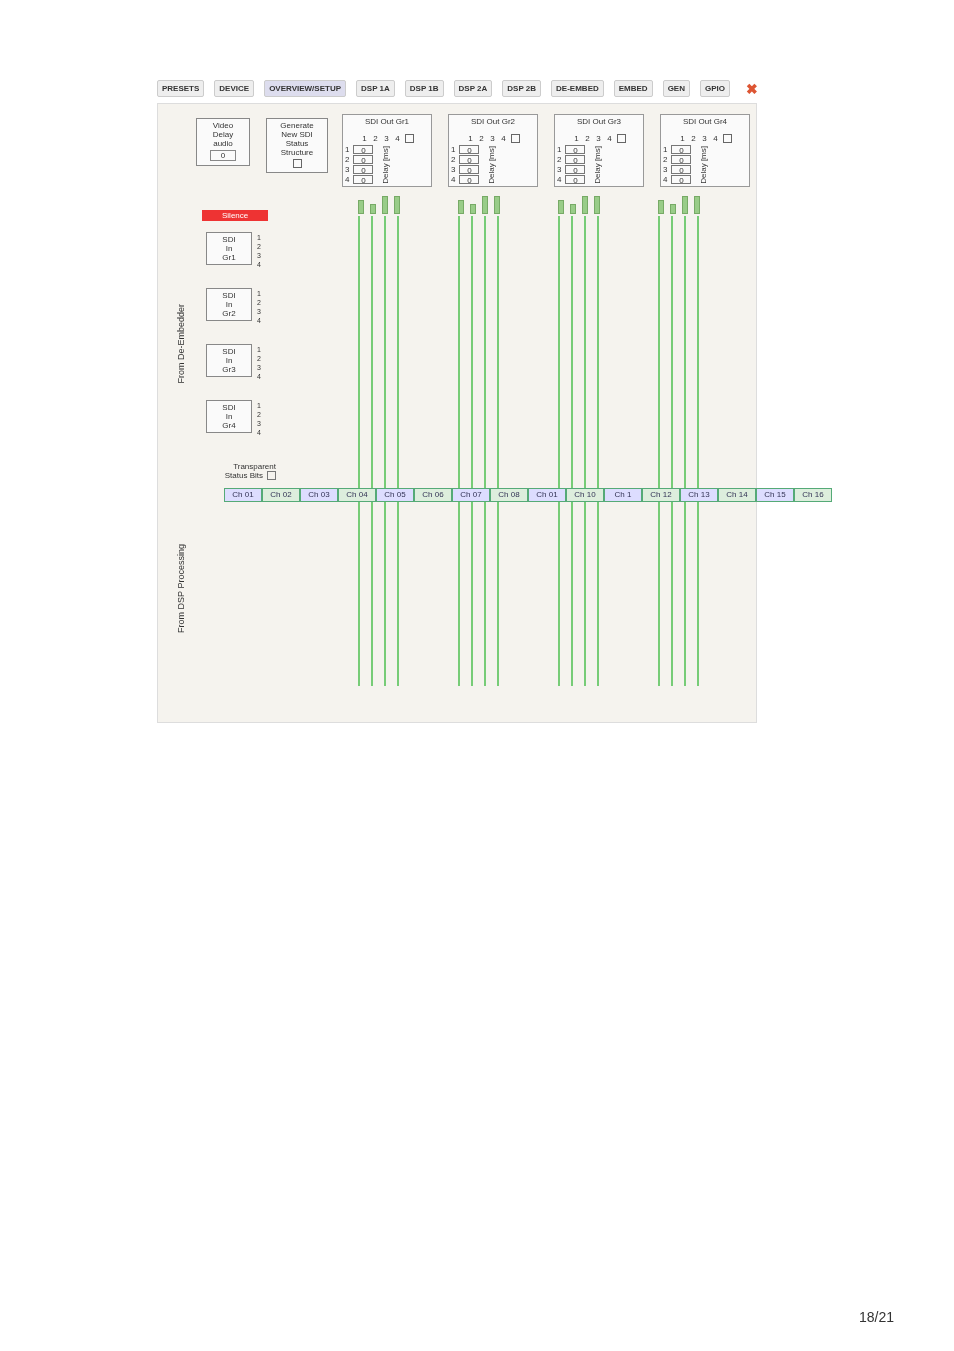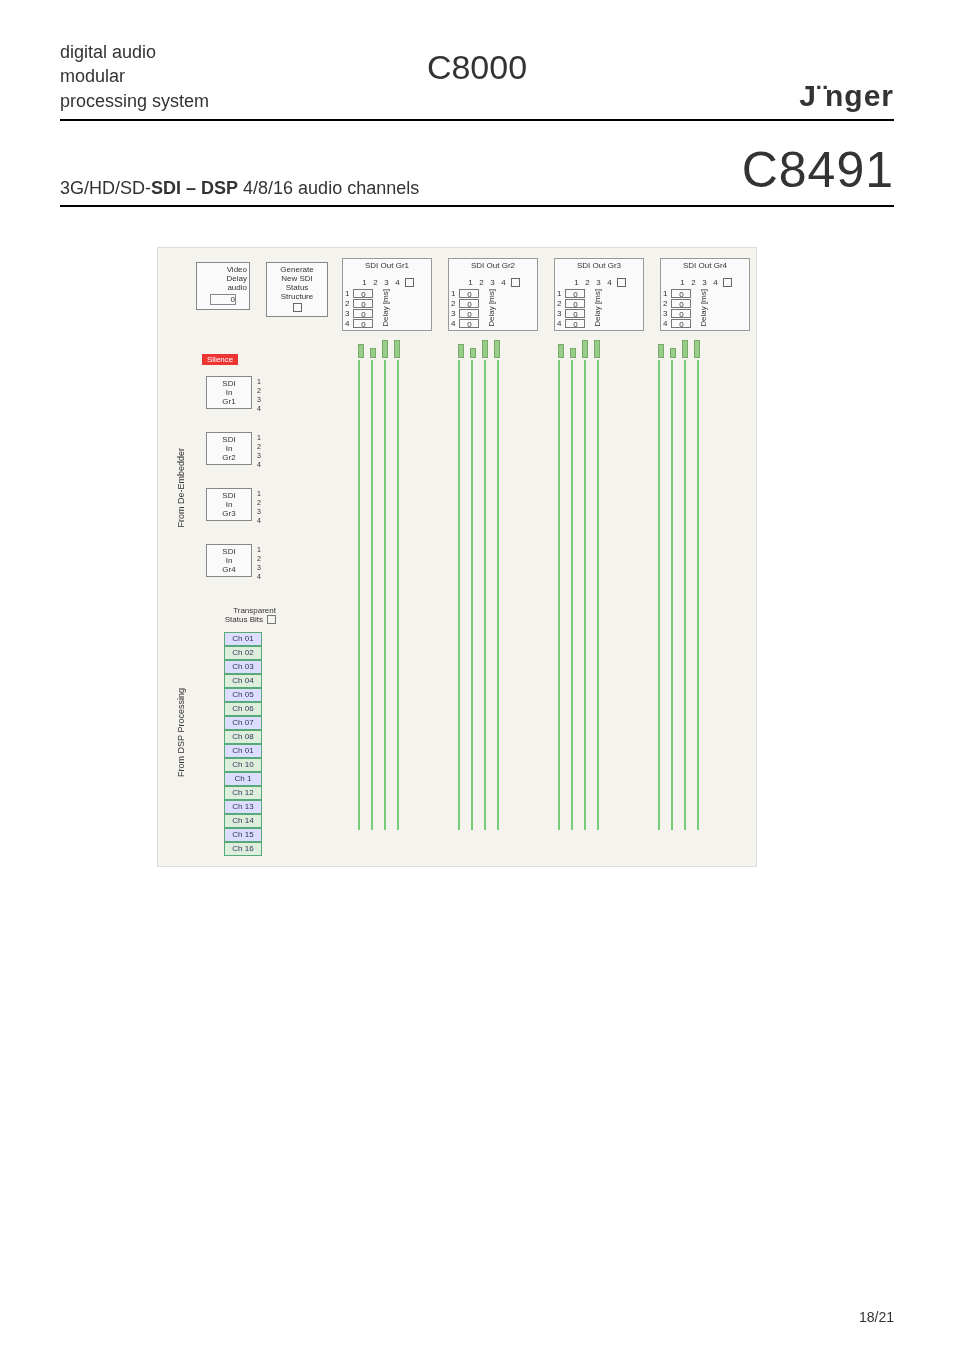--- a/index.html
+++ b/index.html
@@ -80,21 +80,21 @@
     position: relative;
     width: 600px;
     height: 620px;
     background: #f5f3ee;
     border: 1px solid #ddd;
   }
 
   
   .vd-block {
     position: absolute; left: 38px; top: 14px; width: 54px;
-    border: 1px solid #888; padding: 2px; text-align: right; font-size: 8px;
+    border: 1px solid #888; padding: 2px; text-align: center; font-size: 8px;
     background: #fafafa;
   }
   .vd-block .val { border: 1px solid #888; width: 26px; margin: 2px auto; font-size: 8px; }
   .gen-block {
     position: absolute; left: 108px; top: 14px; width: 62px;
     border: 1px solid #888; padding: 2px; text-align: center; font-size: 8px;
     background: #fafafa;
   }
   .gen-block .chk { width:9px; height:9px; border:1px solid #666; margin: 2px auto; }
 
@@ -112,21 +112,21 @@
   .outgrp .nums div { font-size:8px; }
   .outgrp .boxes { display:flex; flex-direction:column; gap:1px; }
   .outgrp .boxes div { width:20px; height:9px; border:1px solid #777; text-align:center; font-size:8px; line-height:9px; }
   .outgrp .dlabel {
     writing-mode: vertical-rl; transform: rotate(180deg);
     font-size:8px; margin-left:4px; color:#333;
   }
 
   .silence {
     position:absolute; left:44px; top:106px;
-    background:#e33; color:#fff; font-size:8px; padding:1px 5px;
+    background:#e33; color:#fff; font-size:8px; padding:1px 20px;
   }
 
   
   .barset { position:absolute; display:flex; gap:6px; }
   .bar { width:6px; height:18px; background:#9c8; border:1px solid #7a6; }
   .barset.g1 { left:200px; top:92px; }
   .barset.g2 { left:300px; top:92px; }
   .barset.g3 { left:400px; top:92px; }
   .barset.g4 { left:500px; top:92px; }
   .barset div:nth-child(1){height:14px;margin-top:4px;}
@@ -149,56 +149,53 @@
   .sdi-in .nums { position:absolute; right:-10px; top:0; display:flex; flex-direction:column; gap:0; }
   .sdi-in .nums span { font-size:7px; line-height:9px; }
 
   
   .tsb {
     position:absolute; left:36px; top:358px; font-size:8px; text-align:right; width:82px;
   }
   .tsb .chk { display:inline-block; width:9px; height:9px; border:1px solid #777; vertical-align:middle; margin-left:4px; }
 
   
-  .chlist { position:absolute; left:66px; top:384px; display:flex; flex-direction:column; gap:0; }
+  .chlist { position:absolute; left:66px; top:384px; display:flex; flex-direction:row; gap:0; }
   .chlist div {
     width:38px; border:1px solid #5a7; background:#ddf; color:#335;
     font-size:8px; text-align:center; line-height:12px;
   }
   .chlist div.alt { background:#ded; }
 
   
   .vguide { position:absolute; top:112px; width:2px; height:470px; background:#7c7; }
 
   .footer { position:absolute; right:60px; bottom:26px; font-size:14px; }
 </style>
 </head>
 <body>
 
 <div class="page">
-  <div class="header-row">
-    <div class="header-left">
-      <div>digital audio</div>
-      <div>modular</div>
-      <div>processing system</div>
+
+
+  <div class="app">
+    <div class="tabs">
+      <div class="tab">PRESETS</div>
+      <div class="tab">DEVICE</div>
+      <div class="tab active">OVERVIEW/SETUP</div>
+      <div class="tab">DSP 1A</div>
+      <div class="tab">DSP 1B</div>
+      <div class="tab">DSP 2A</div>
+      <div class="tab">DSP 2B</div>
+      <div class="tab">DE-EMBED</div>
+      <div class="tab">EMBED</div>
+      <div class="tab">GEN</div>
+      <div class="tab">GPIO</div>
+      <span class="x-icon">✖</span>
     </div>
-    <div class="center-title">C8000</div>
-    <div class="brand">
-      <span>J</span><span class="dots">¨</span><span>nger</span>
-    </div>
-  </div>
-
-  <div class="subhead-row">
-    <div class="subhead-left">
-      <span>3G/HD/SD-</span><span class="b">SDI – DSP</span><span> 4/8/16 audio channels</span>
-    </div>
-    <div class="prod-code">C8491</div>
-  </div>
-
-  <div class="app">
 
     <div class="canvas">
 
       <div class="vd-block">
         <div>Video</div>
         <div>Delay</div>
         <div>audio</div>
         <div class="val">0</div>
       </div>
 

